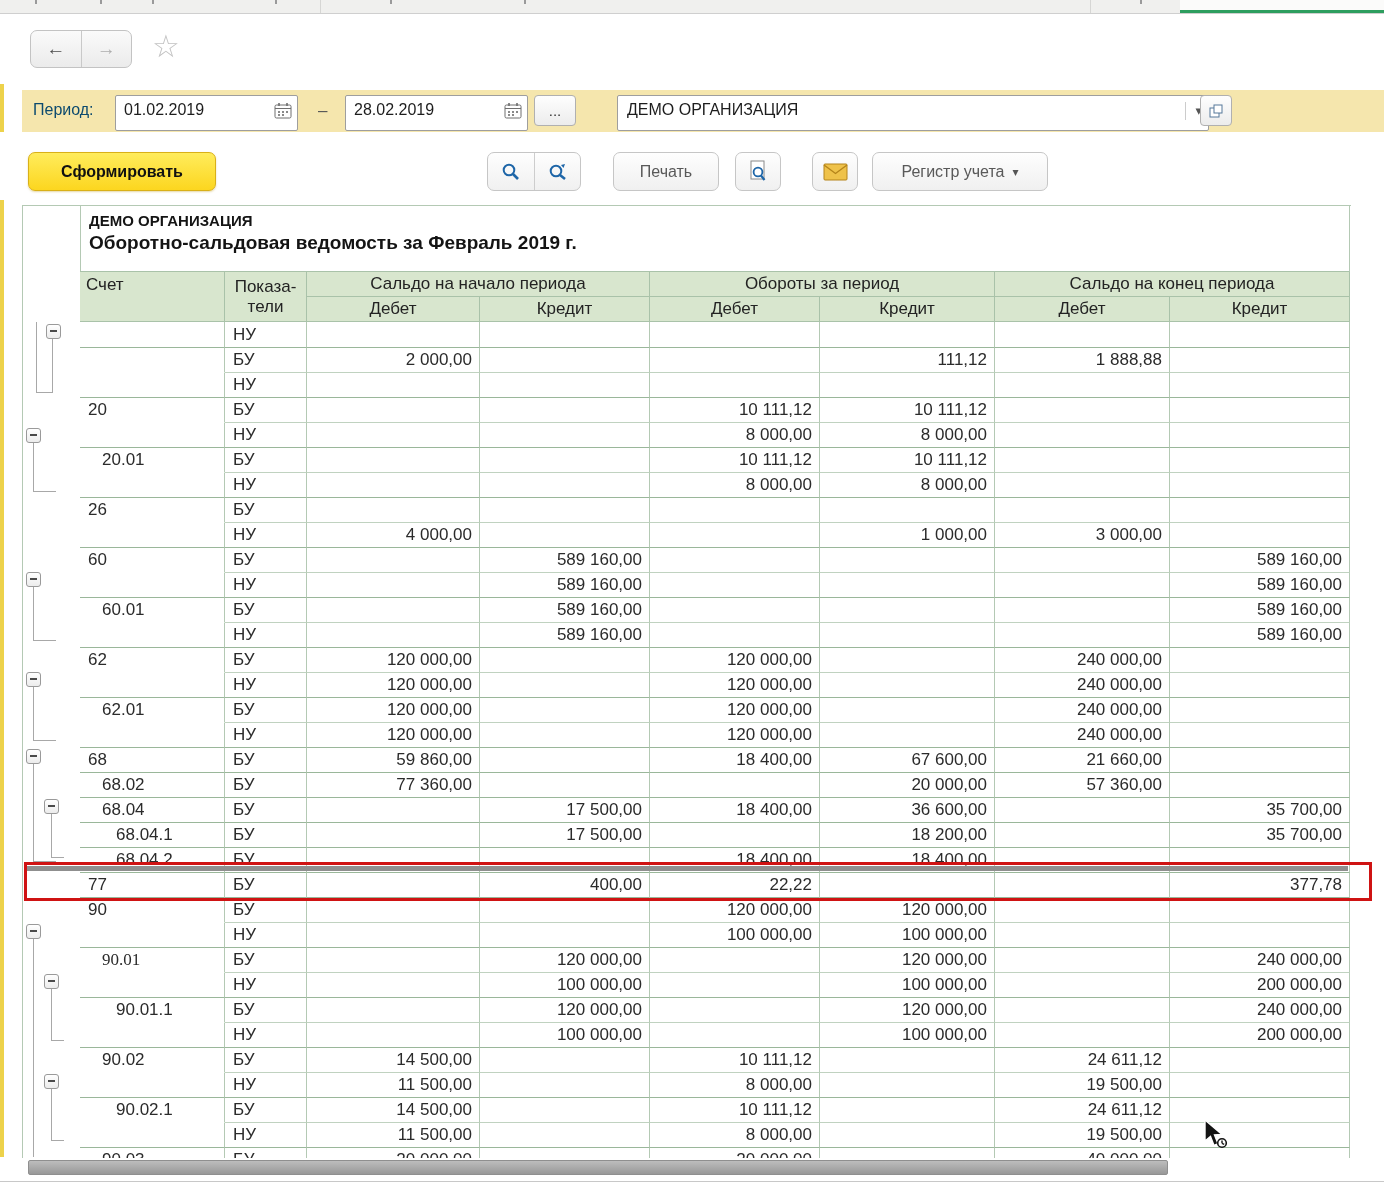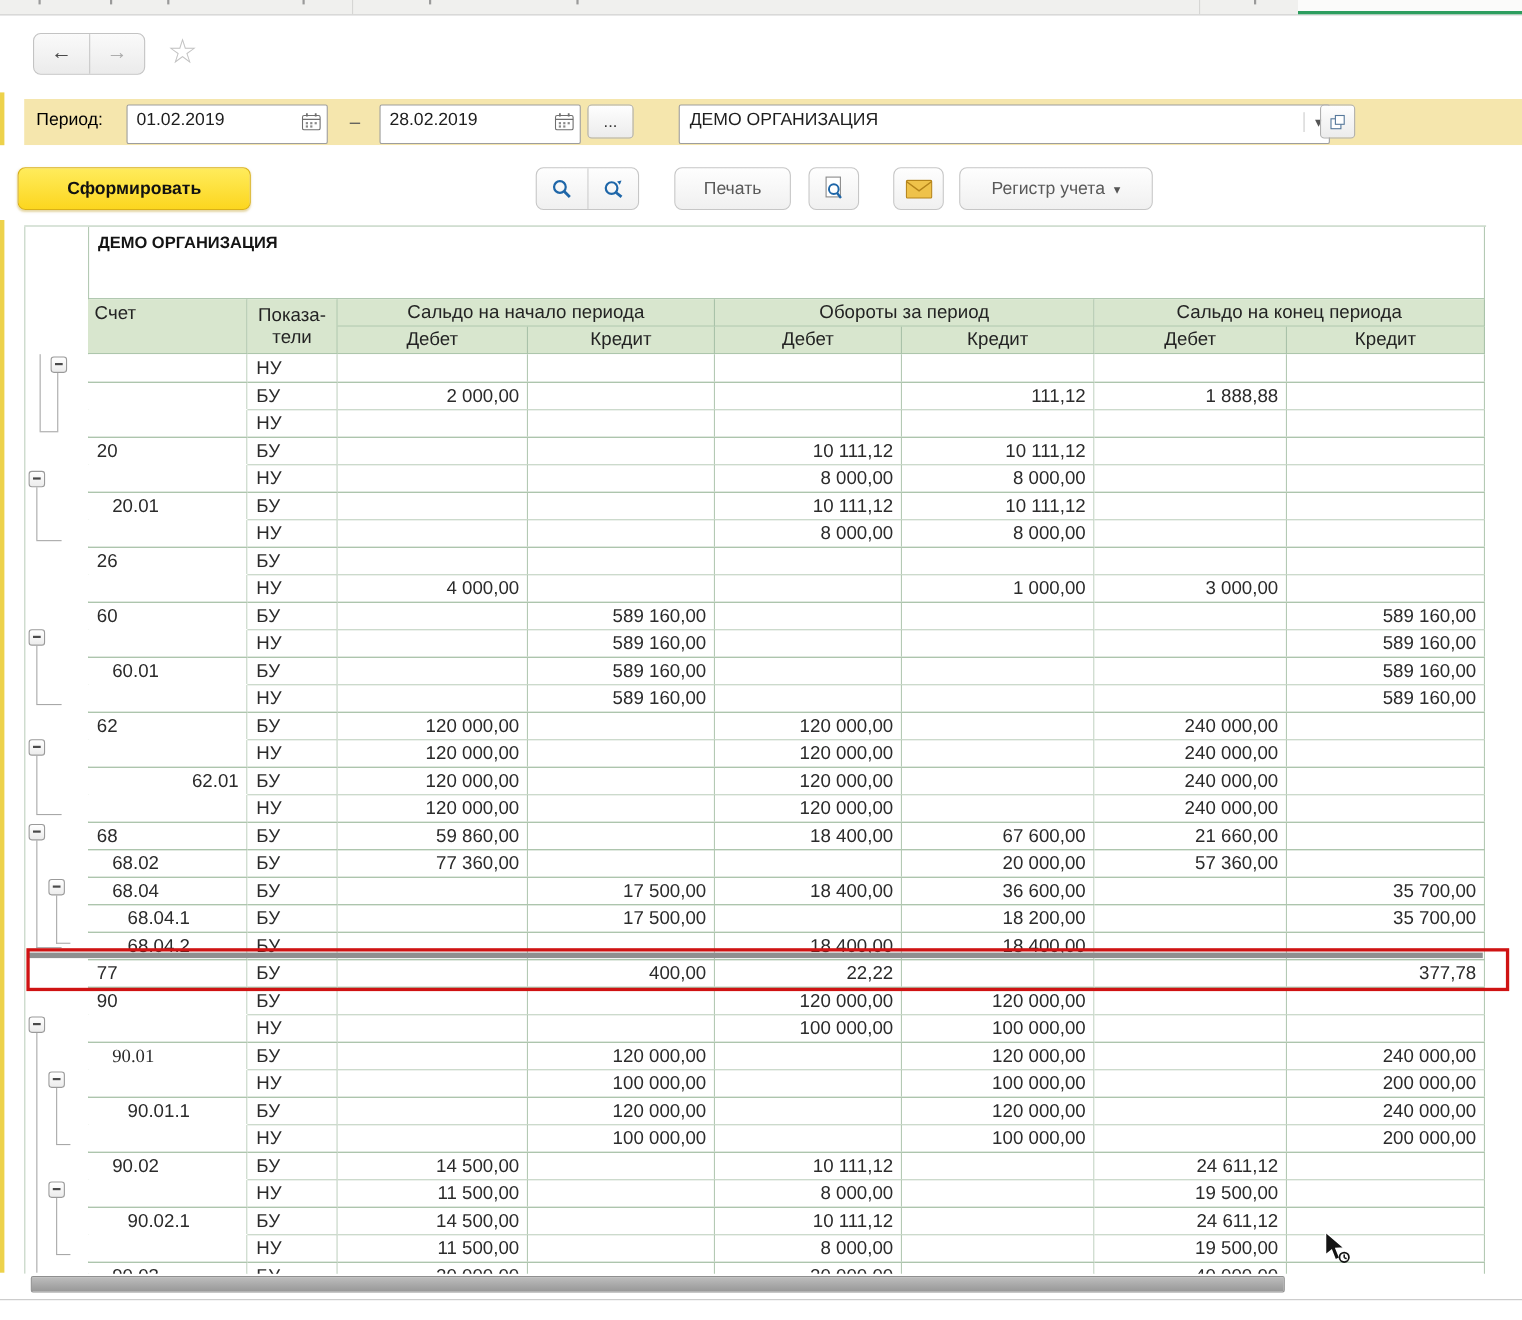--- a/index.html
+++ b/index.html
@@ -16,39 +16,39 @@
   .title-bar{position:absolute;left:0;top:22px;width:1384px;height:62px;background:#fff;}
   .nav-group{position:absolute;left:30px;top:8px;width:100px;height:36px;border:1px solid #c3c3c3;border-radius:7px;
              background:linear-gradient(#fafafa,#ebebeb);display:flex;}
   .nav-btn{flex:1;display:flex;align-items:center;justify-content:center;font-size:19px;background:none;border:none;cursor:default;}
   .nav-btn.back{border-right:1px solid #c9c9c9;color:#4a4a4a;font-weight:bold;}
   .nav-btn.fwd{color:#adadad;font-weight:bold;}
   .star{position:absolute;left:152px;top:6px;font-size:31px;color:#c2c2c2;}
   .win-title{position:absolute;left:205px;top:13px;margin:0;font-size:23px;font-weight:400;color:#242424;letter-spacing:.2px;}
   
   .period-bar{position:absolute;left:22px;top:90px;width:1362px;height:42px;background:#f5e6ad;}
-  .period-label{position:absolute;left:11px;top:11px;font-size:16px;color:#000000;}
+  .period-label{position:absolute;left:11px;top:11px;font-size:16px;color:#0c4a6e;}
   .field{position:absolute;top:5px;height:36px;background:#fff;border:1px solid #9e9e9e;border-radius:2px;box-sizing:border-box;}
   .date-field{width:183px;}
   .date-text{position:absolute;left:8px;top:5px;font-size:16px;color:#1d1d1d;}
   .cal-btn{position:absolute;right:5px;top:6px;width:18px;height:17px;}
   .dash{position:absolute;left:296px;top:11px;font-size:17px;color:#555;}
   .dots-btn{position:absolute;left:534px;top:95px;width:42px;height:31px;border:1px solid #b0b0b0;border-radius:4px;
             background:linear-gradient(#fefefe,#ececec);font-size:15px;color:#333;line-height:10px;}
   .org-combo{width:592px;}
   .org-text{position:absolute;left:9px;top:5px;font-size:16px;color:#1d1d1d;}
   .combo-caret{position:absolute;right:6px;top:6px;font-size:13px;color:#555;border-left:1px solid #cccccc;padding-left:9px;height:18px;line-height:18px;}
   .open-btn{position:absolute;left:1200px;top:95px;width:32px;height:31px;border:1px solid #b0b0b0;border-radius:4px;
             background:linear-gradient(#fefefe,#ececec);display:flex;align-items:center;justify-content:center;}
   
   .toolbar{position:absolute;left:0;top:132px;width:1384px;height:68px;background:#fff;}
   .tb-btn{position:absolute;top:20px;height:39px;border:1px solid #c6c6c6;border-radius:7px;
           background:linear-gradient(#fefefe,#f0f0f0);font-family:"Liberation Sans",sans-serif;
           font-size:16px;color:#595959;display:flex;align-items:center;justify-content:center;box-sizing:border-box;}
-  .btn-generate{left:16px;width:212px;background:linear-gradient(#ffec5c,#fcd61f);border:1px solid #d9b018;
+  .btn-generate{left:28px;width:188px;background:linear-gradient(#ffec5c,#fcd61f);border:1px solid #d9b018;
                 font-weight:bold;color:#111;box-shadow:0 1px 2px rgba(180,140,0,.35);}
   .btn-settings{left:233px;width:222px;}
   .search-group{left:487px;width:94px;padding:0;}
   .sg-half{width:47px;height:100%;display:flex;align-items:center;justify-content:center;}
   .sg-half.first{border-right:1px solid #cdcdcd;}
   .btn-print{left:613px;width:106px;}
   .btn-preview{left:735px;width:46px;}
   .btn-mail{left:812px;width:46px;}
   .btn-register{left:872px;width:176px;gap:8px;}
   .reg-caret{font-size:12px;color:#555;}
@@ -203,20 +203,21 @@
       <span>Регистр учета</span>
       <span class="reg-caret">▾</span>
     </button>
   </div>
 
   <div id="report-area">
     <div class="gutter"></div>
     <div class="content">
       <div class="report-titles">
         <div class="report-org">ДЕМО ОРГАНИЗАЦИЯ</div>
+        <div class="report-name">Оборотно-сальдовая ведомость за Февраль 2019 г.</div>
       </div>
       <table class="rt">
         <colgroup>
           <col style="width:145px">
             <col style="width:82px">
             <col style="width:173px">
             <col style="width:170px">
           <col style="width:170px">
             <col style="width:175px">
             <col style="width:175px">
@@ -384,21 +385,21 @@
               <td class="acct cont"></td>
               <td class="ind">НУ</td>
               <td class="num">120 000,00</td>
               <td class="num"></td>
               <td class="num">120 000,00</td>
               <td class="num"></td>
               <td class="num">240 000,00</td>
               <td class="num"></td>
             </tr>
             <tr class="gstart">
-              <td class="acct" style="padding-left: 22px; text-align: right;">62.01</td>
+              <td class="acct" style="padding-left: 22px;">62.01</td>
               <td class="ind">БУ</td>
               <td class="num">120 000,00</td>
               <td class="num"></td>
               <td class="num">120 000,00</td>
               <td class="num"></td>
               <td class="num">240 000,00</td>
               <td class="num"></td>
             </tr>
             <tr>
               <td class="acct cont"></td>

